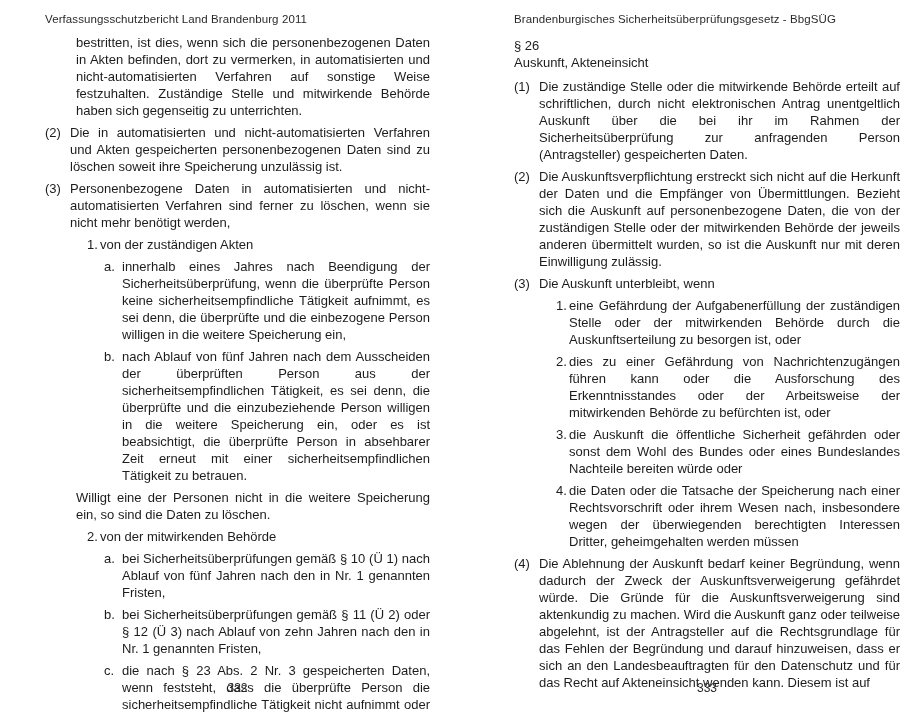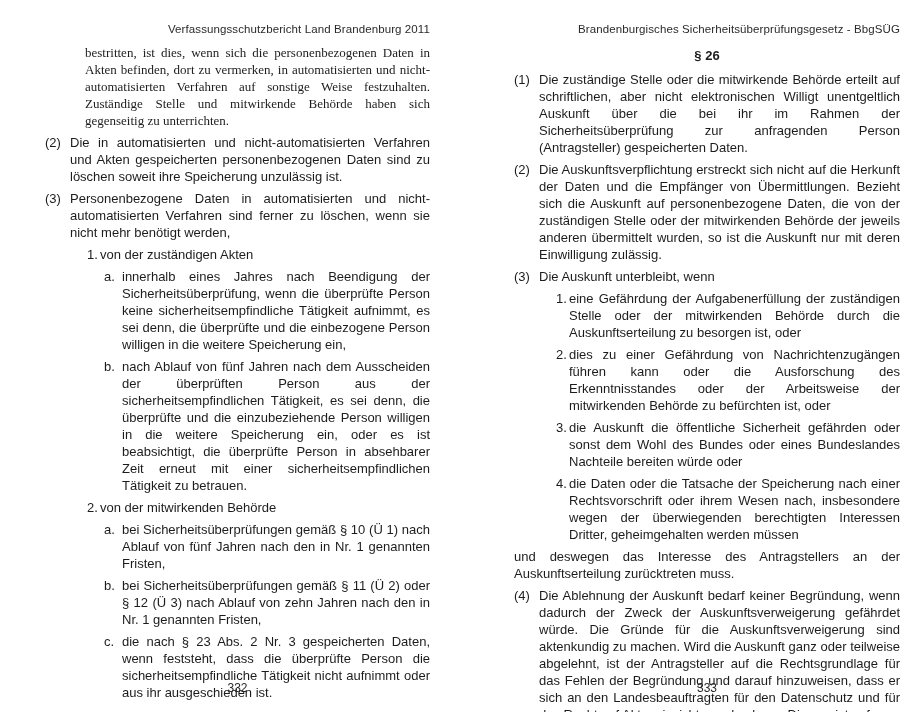--- a/index.html
+++ b/index.html
@@ -12,45 +12,44 @@
     overflow: hidden;
   }
   .page {
     position: absolute;
     top: 0;
     height: 712px;
   }
   #left-page  { left: 45px;  width: 385px; }
   #right-page { left: 514px; width: 386px; }
   .page-header {
-    padding-top: 23px;
-    text-align: right;
+    padding-top: 13px;
+    text-align: left;
     font-size: 11.5px;
     letter-spacing: 0.1px;
     color: #2a2a2a;
     white-space: nowrap;
   }
   .page-body {
     margin-top: 9px;
     font-size: 13px;
     line-height: 17px;
     text-align: justify;
   }
   .block { display: flex; margin-bottom: 5px; }
   .pnum  { flex: 0 0 25px; text-align: left; }
   .ptext { flex: 1; }
   .plain { margin-bottom: 5px; }
-  .indent { margin-left: 40px; font-family: Liberation Serif, serif; }
+  .indent { margin-left: 31px; }
   .l1 { display: flex; margin-left: 42px; margin-bottom: 5px; }
   .l1 > .lnum { flex: 0 0 13px; }
   .l2 { display: flex; margin-left: 59px; margin-bottom: 5px; }
   .l2 > .lnum { flex: 0 0 18px; }
   .section-head {
-    text-align: center;
-    font-weight: bold;
+    font-weight: normal;
     margin: 12px 0 7px 0;
     line-height: 17px;
   }
   .page-number {
     position: absolute;
     bottom: 17px;
     left: 0;
     right: 0;
     text-align: center;
     font-size: 12px;
@@ -84,20 +83,21 @@
     <div class="l2">
       <span class="lnum">a.</span>
       <span class="ptext">innerhalb eines Jahres nach Beendigung der Sicherheitsüberprüfung, wenn die überprüfte Person keine sicherheitsempfindliche Tätigkeit aufnimmt, es sei denn, die überprüfte und die einbezogene Person willigen in die weitere Speicherung ein,</span>
     </div>
 
     <div class="l2">
       <span class="lnum">b.</span>
       <span class="ptext">nach Ablauf von fünf Jahren nach dem Ausscheiden der überprüften Person aus der sicherheitsempfindlichen Tätigkeit, es sei denn, die überprüfte und die einzubeziehende Person willigen in die weitere Speicherung ein, oder es ist beabsichtigt, die überprüfte Person in absehbarer Zeit erneut mit einer sicherheitsempfindlichen Tätigkeit zu betrauen.</span>
     </div>
 
+    <div class="plain indent">Willigt eine der Personen nicht in die weitere Speicherung ein, so sind die Daten zu löschen.</div>
 
     <div class="l1">
       <span class="lnum">2.</span>
       <span class="ptext">von der mitwirkenden Behörde</span>
     </div>
 
     <div class="l2">
       <span class="lnum">a.</span>
       <span class="ptext">bei Sicherheitsüberprüfungen gemäß § 10 (Ü 1) nach Ablauf von fünf Jahren nach den in Nr. 1 genannten Fristen,</span>
     </div>
@@ -117,25 +117,26 @@
   <div class="page-number">332</div>
 </div>
 
 <div class="page" id="right-page">
   <div class="page-header">Brandenburgisches Sicherheitsüberprüfungsgesetz - BbgSÜG</div>
 
   <div class="page-body">
 
     <div class="section-head">
       <div>§ 26</div>
+      <div>Auskunft, Akteneinsicht</div>
     </div>
 
     <div class="block">
       <span class="pnum">(1)</span>
-      <span class="ptext">Die zuständige Stelle oder die mitwirkende Behörde erteilt auf schriftlichen, aber nicht elektronischen Willigt unentgeltlich Auskunft über die bei ihr im Rahmen der Sicherheitsüberprüfung zur anfragenden Person (Antragsteller) gespeicherten Daten.</span>
+      <span class="ptext">Die zuständige Stelle oder die mitwirkende Behörde erteilt auf schriftlichen, durch nicht elektronischen Antrag unentgeltlich Auskunft über die bei ihr im Rahmen der Sicherheitsüberprüfung zur anfragenden Person (Antragsteller) gespeicherten Daten.</span>
     </div>
 
     <div class="block">
       <span class="pnum">(2)</span>
       <span class="ptext">Die Auskunftsverpflichtung erstreckt sich nicht auf die Herkunft der Daten und die Empfänger von Übermittlungen. Bezieht sich die Auskunft auf personenbezogene Daten, die von der zuständigen Stelle oder der mitwirkenden Behörde der jeweils anderen übermittelt wurden, so ist die Auskunft nur mit deren Einwilligung zulässig.</span>
     </div>
 
     <div class="block">
       <span class="pnum">(3)</span>
       <span class="ptext">Die Auskunft unterbleibt, wenn</span>
@@ -154,21 +155,20 @@
     <div class="l1">
       <span class="lnum">3.</span>
       <span class="ptext">die Auskunft die öffentliche Sicherheit gefährden oder sonst dem Wohl des Bundes oder eines Bundeslandes Nachteile bereiten würde oder</span>
     </div>
 
     <div class="l1">
       <span class="lnum">4.</span>
       <span class="ptext">die Daten oder die Tatsache der Speicherung nach einer Rechtsvorschrift oder ihrem Wesen nach, insbesondere wegen der überwiegenden berechtigten Interessen Dritter, geheimgehalten werden müssen</span>
     </div>
 
-    <div class="plain">und deswegen das Interesse des Antragstellers an der Auskunftserteilung zurücktreten muss.</div>
 
     <div class="block">
       <span class="pnum">(4)</span>
       <span class="ptext">Die Ablehnung der Auskunft bedarf keiner Begründung, wenn dadurch der Zweck der Auskunftsverweigerung gefährdet würde. Die Gründe für die Auskunftsverweigerung sind aktenkundig zu machen. Wird die Auskunft ganz oder teilweise abgelehnt, ist der Antragsteller auf die Rechtsgrundlage für das Fehlen der Begründung und darauf hinzuweisen, dass er sich an den Landesbeauftragten für den Datenschutz und für das Recht auf Akteneinsicht wenden kann. Diesem ist auf</span>
     </div>
   </div>
 
   <div class="page-number">333</div>
 </div>
 

